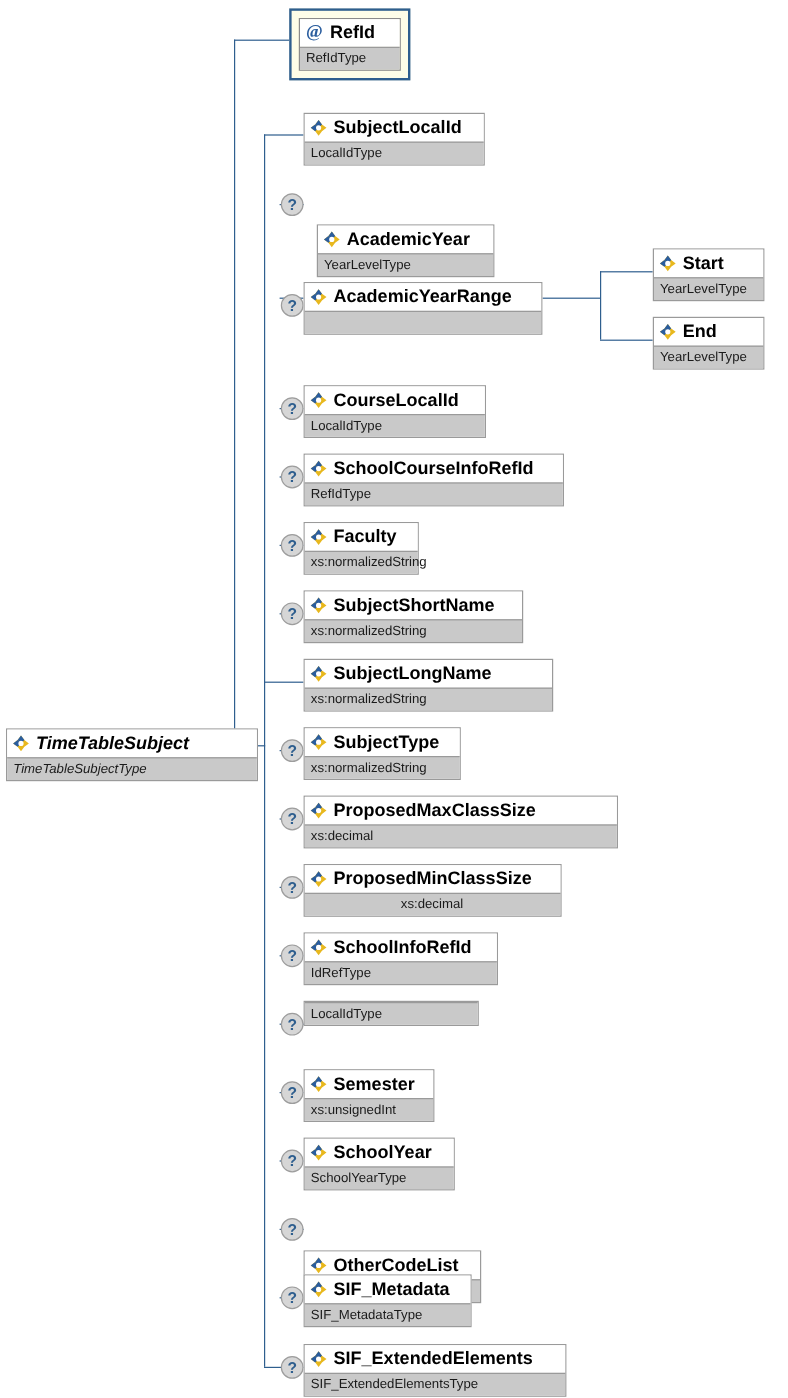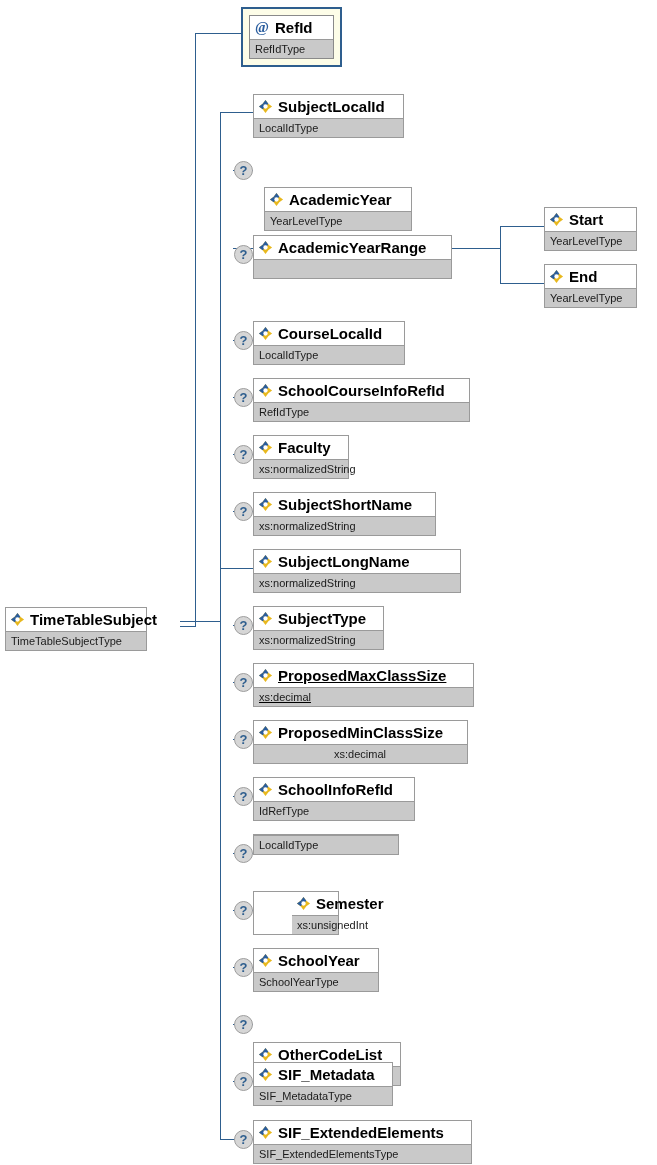--- a/index.html
+++ b/index.html
@@ -129,21 +129,21 @@
   <div class="hline" style="left:233px; top:967px; width:20px;"></div>
   <div class="hline" style="left:233px; top:1024px; width:20px;"></div>
   <div class="hline" style="left:233px; top:1081px; width:20px;"></div>
   <div class="hline" style="left:220px; top:1139px; width:33px;"></div>
 
   <div class="hline" style="left:452px; top:248px; width:48px;"></div>
   <div class="vline" style="left:500px; top:226px; height:57px;"></div>
   <div class="hline" style="left:500px; top:226px; width:44px;"></div>
   <div class="hline" style="left:500px; top:283px; width:44px;"></div>
 
-  <div class="node" style="left:5px; top:607px; width:142px;">
+  <div class="node" style="left:5px; top:607px; width:210px;font-style:italic;">
     <div class="name-row">
       <span class="el-icon">
         <svg width="15" height="15" viewBox="0 0 16 16">
           <polygon points="8,1 11,5 15,8 11,11 8,15 5,11 1,8 5,5" fill="#e8b81e"></polygon>
           <polygon points="8,1 11,5 8,8 5,5" fill="#2a5d9e"></polygon>
           <polygon points="1,8 5,5 8,8 5,11" fill="#2a5d9e"></polygon>
           <circle cx="8" cy="8" r="2.3" fill="#ffffff"></circle>
         </svg>
       </span>
       <span>TimeTableSubject</span>
@@ -327,21 +327,21 @@
             <polygon points="1,8 5,5 8,8 5,11" fill="#2a5d9e"></polygon>
             <circle cx="8" cy="8" r="2.3" fill="#ffffff"></circle>
           </svg>
         </span>
       <span>SubjectType</span>
     </div>
     <div class="type-row">xs:normalizedString</div>
   </div>
 
   <div class="opt-icon" style="left:234px; top:673px;">?</div>
-  <div class="node" style="left:253px; top:663px; width:221px;text-decoration:underline;">
+  <div class="node" style="left:253px; top:663px; width:262px;">
     <div class="name-row">
       <span class="el-icon">
           <svg width="15" height="15" viewBox="0 0 16 16">
             <polygon points="8,1 11,5 15,8 11,11 8,15 5,11 1,8 5,5" fill="#e8b81e"></polygon>
             <polygon points="8,1 11,5 8,8 5,5" fill="#2a5d9e"></polygon>
             <polygon points="1,8 5,5 8,8 5,11" fill="#2a5d9e"></polygon>
             <circle cx="8" cy="8" r="2.3" fill="#ffffff"></circle>
           </svg>
         </span>
       <span>ProposedMaxClassSize</span>
@@ -380,21 +380,21 @@
     </div>
     <div class="type-row">IdRefType</div>
   </div>
 
   <div class="opt-icon" style="left:234px; top:844px;">?</div>
   <div class="node" style="left:253px; top:834px; width:146px;">
     <div class="type-row">LocalIdType</div>
   </div>
 
   <div class="opt-icon" style="left:234px; top:901px;">?</div>
-  <div class="node" style="left:253px; top:891px; width:86px;padding-left:38px;">
+  <div class="node" style="left:253px; top:891px; width:109px;">
     <div class="name-row">
       <span class="el-icon">
           <svg width="15" height="15" viewBox="0 0 16 16">
             <polygon points="8,1 11,5 15,8 11,11 8,15 5,11 1,8 5,5" fill="#e8b81e"></polygon>
             <polygon points="8,1 11,5 8,8 5,5" fill="#2a5d9e"></polygon>
             <polygon points="1,8 5,5 8,8 5,11" fill="#2a5d9e"></polygon>
             <circle cx="8" cy="8" r="2.3" fill="#ffffff"></circle>
           </svg>
         </span>
       <span>Semester</span>

